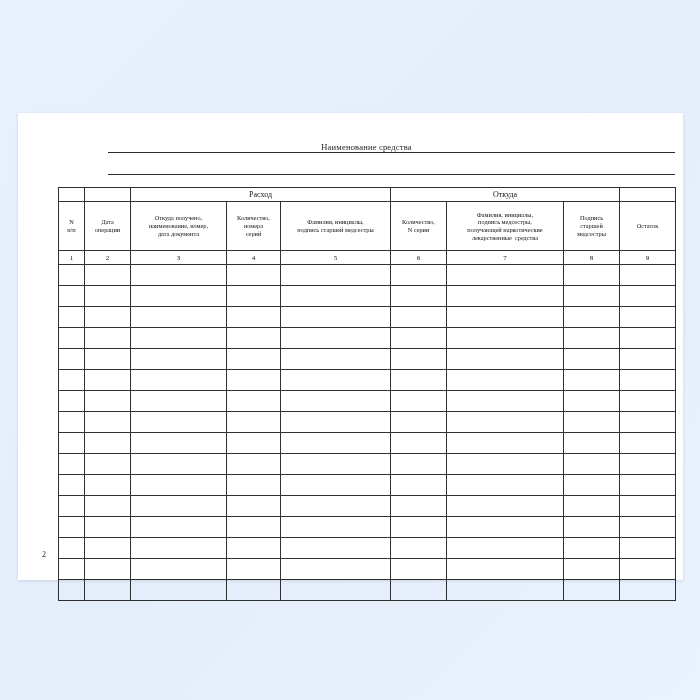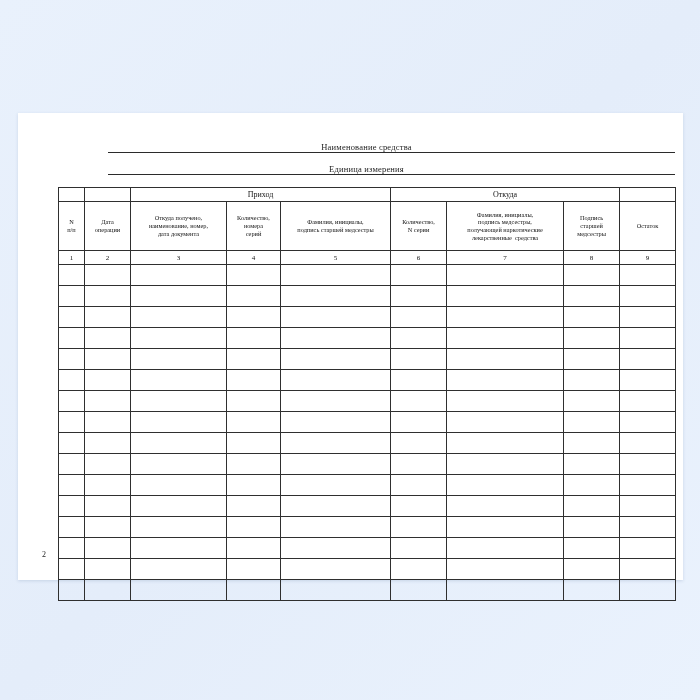--- a/index.html
+++ b/index.html
@@ -116,42 +116,41 @@
   <div class="page">
     <div class="page-inner">
 
       <div class="title-line">
         <div class="rule"></div>
         <div class="caption"><span class="caption-bg">Наименование средства</span></div>
       </div>
 
       <div class="title-line">
         <div class="rule short"></div>
-        <div class="caption"><span class="caption-bg">Единица измерения</span></div>
       </div>
 
       <div class="spacer"></div>
 
       <table class="journal">
         <colgroup>
           <col style="width:26px">
           <col style="width:46px">
           <col style="width:96px">
           <col style="width:54px">
           <col style="width:110px">
           <col style="width:56px">
           <col style="width:117px">
           <col style="width:56px">
           <col style="width:56px">
         </colgroup>
         <tbody>
           <tr>
             <td class="grp" rowspan="2" style="height:auto;"></td>
             <td class="grp" rowspan="2" style="height:auto;"></td>
-            <td class="grp" colspan="3">Приход</td>
+            <td class="grp" colspan="3">Расход</td>
             <td class="grp" colspan="3">Откуда</td>
             <td class="grp" rowspan="2" style="height:auto;"></td>
           </tr>
           <tr></tr>
           <tr>
             <td class="hdr"><span>N</span><br><span>п/п</span></td>
             <td class="hdr"><span>Дата</span><br><span>операции</span></td>
             <td class="hdr"><span>Откуда получено,</span><br><span>наименование, номер,</span><br><span>дата документа</span></td>
             <td class="hdr"><span>Количество,</span><br><span>номера</span><br><span>серий</span></td>
             <td class="hdr"><span>Фамилия, инициалы,</span><br><span>подпись старшей медсестры</span></td>

